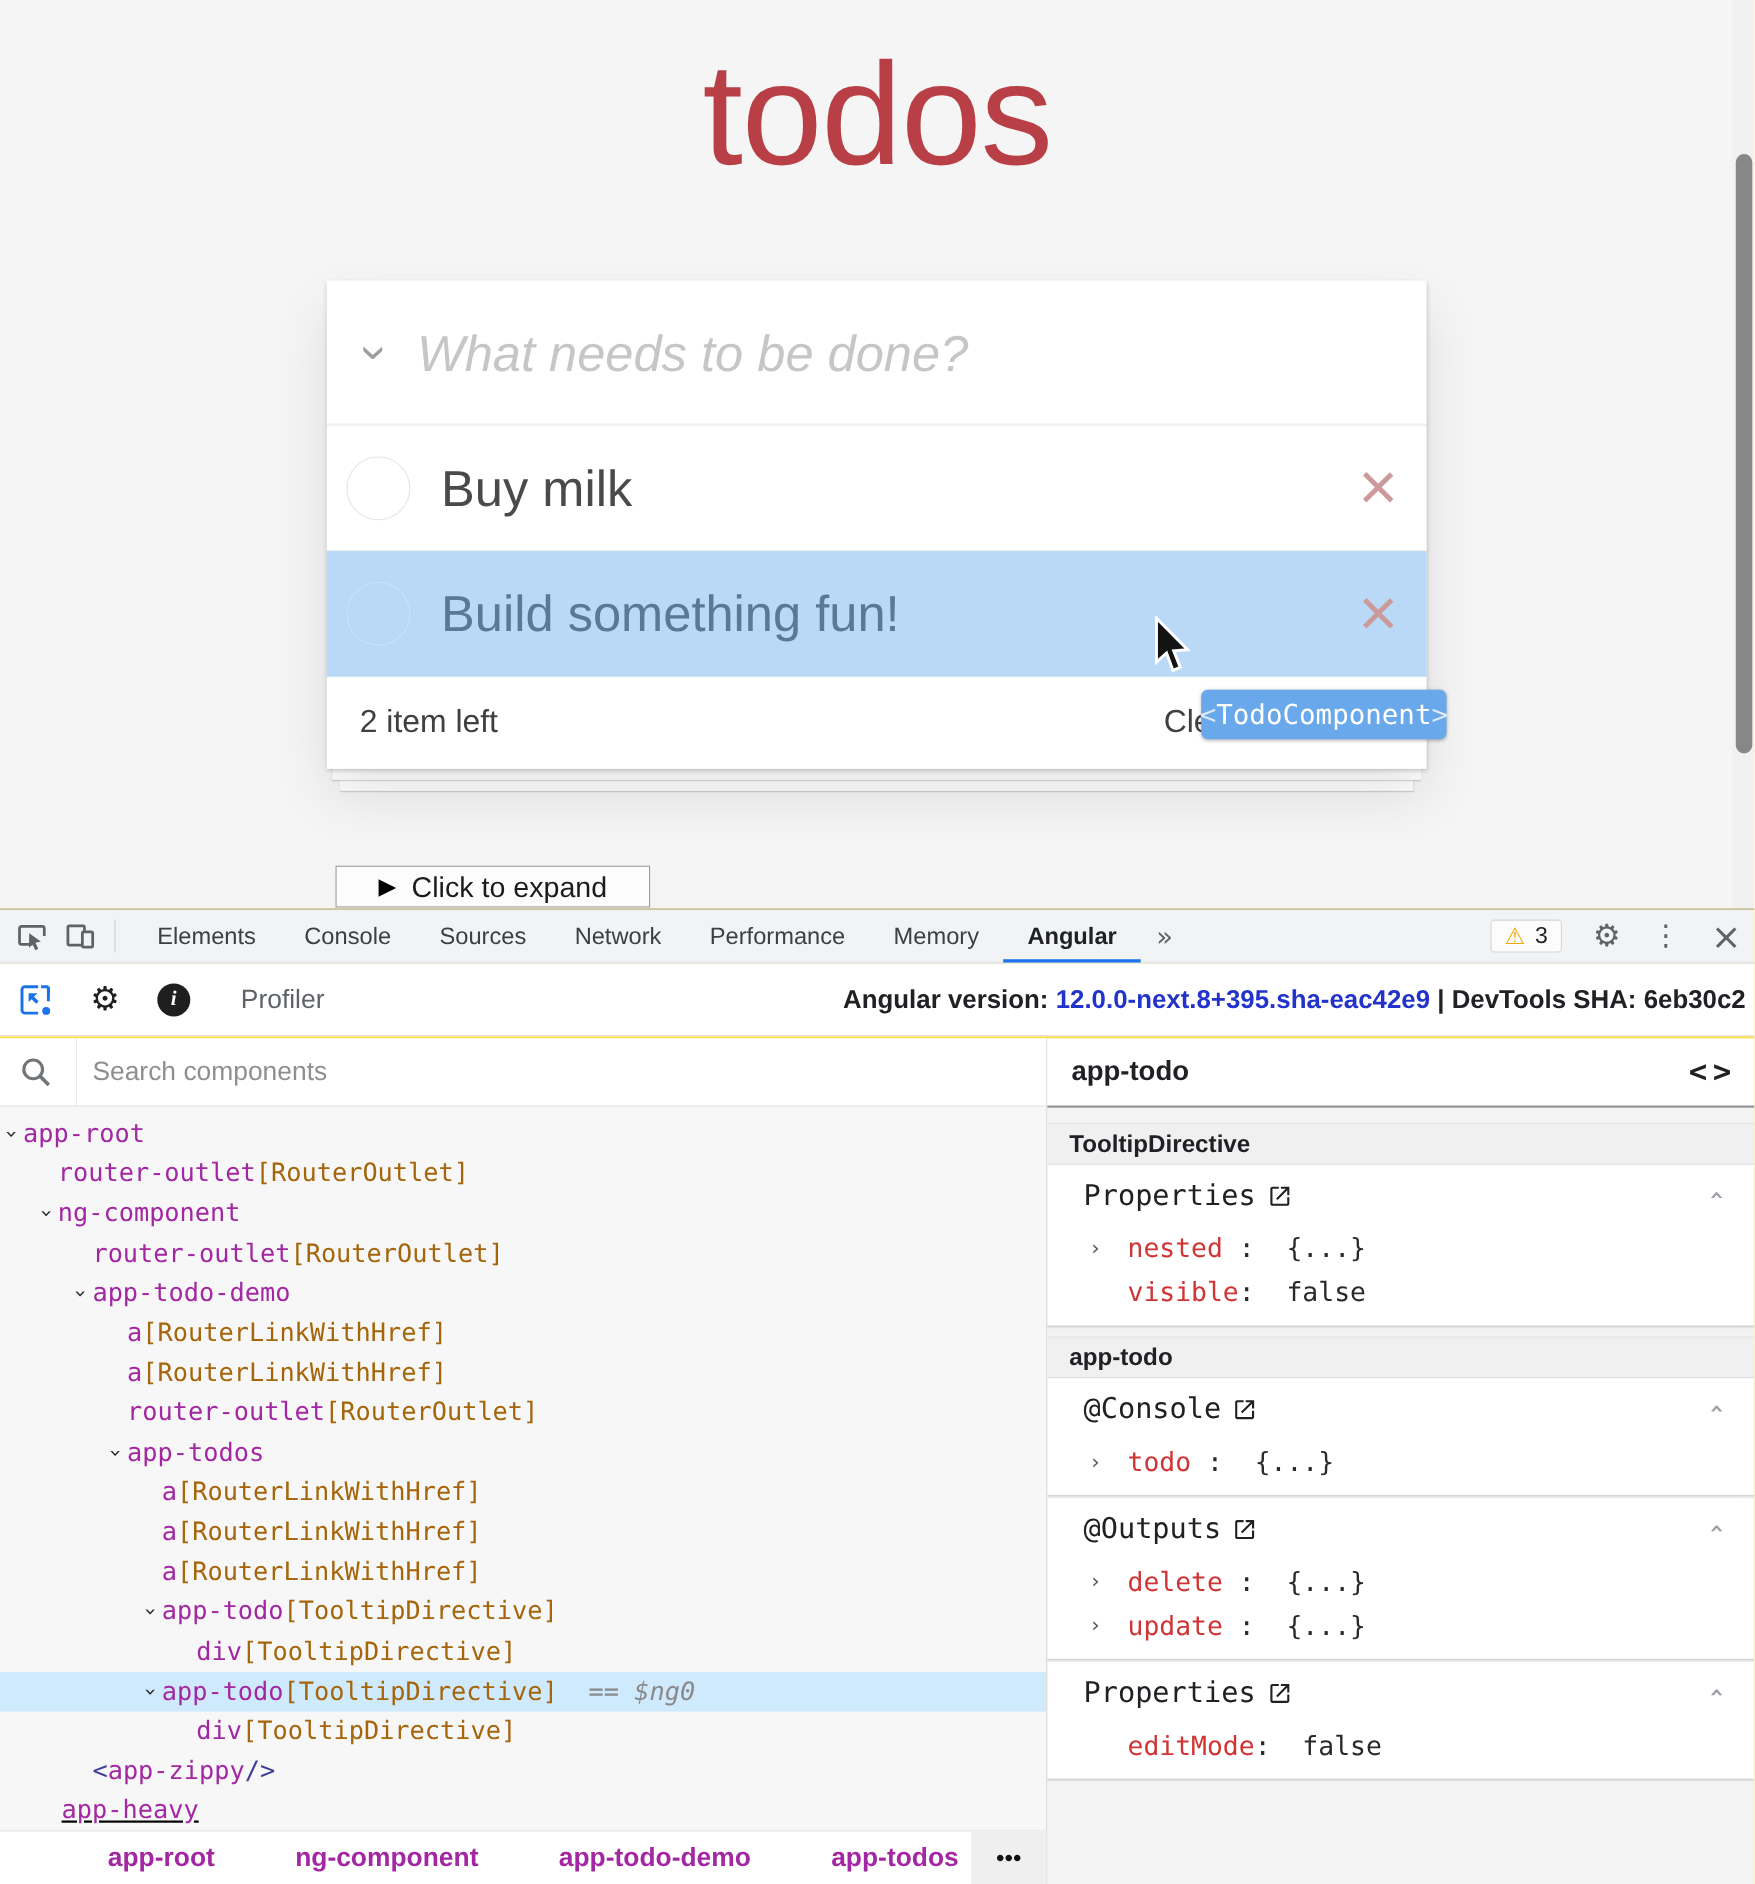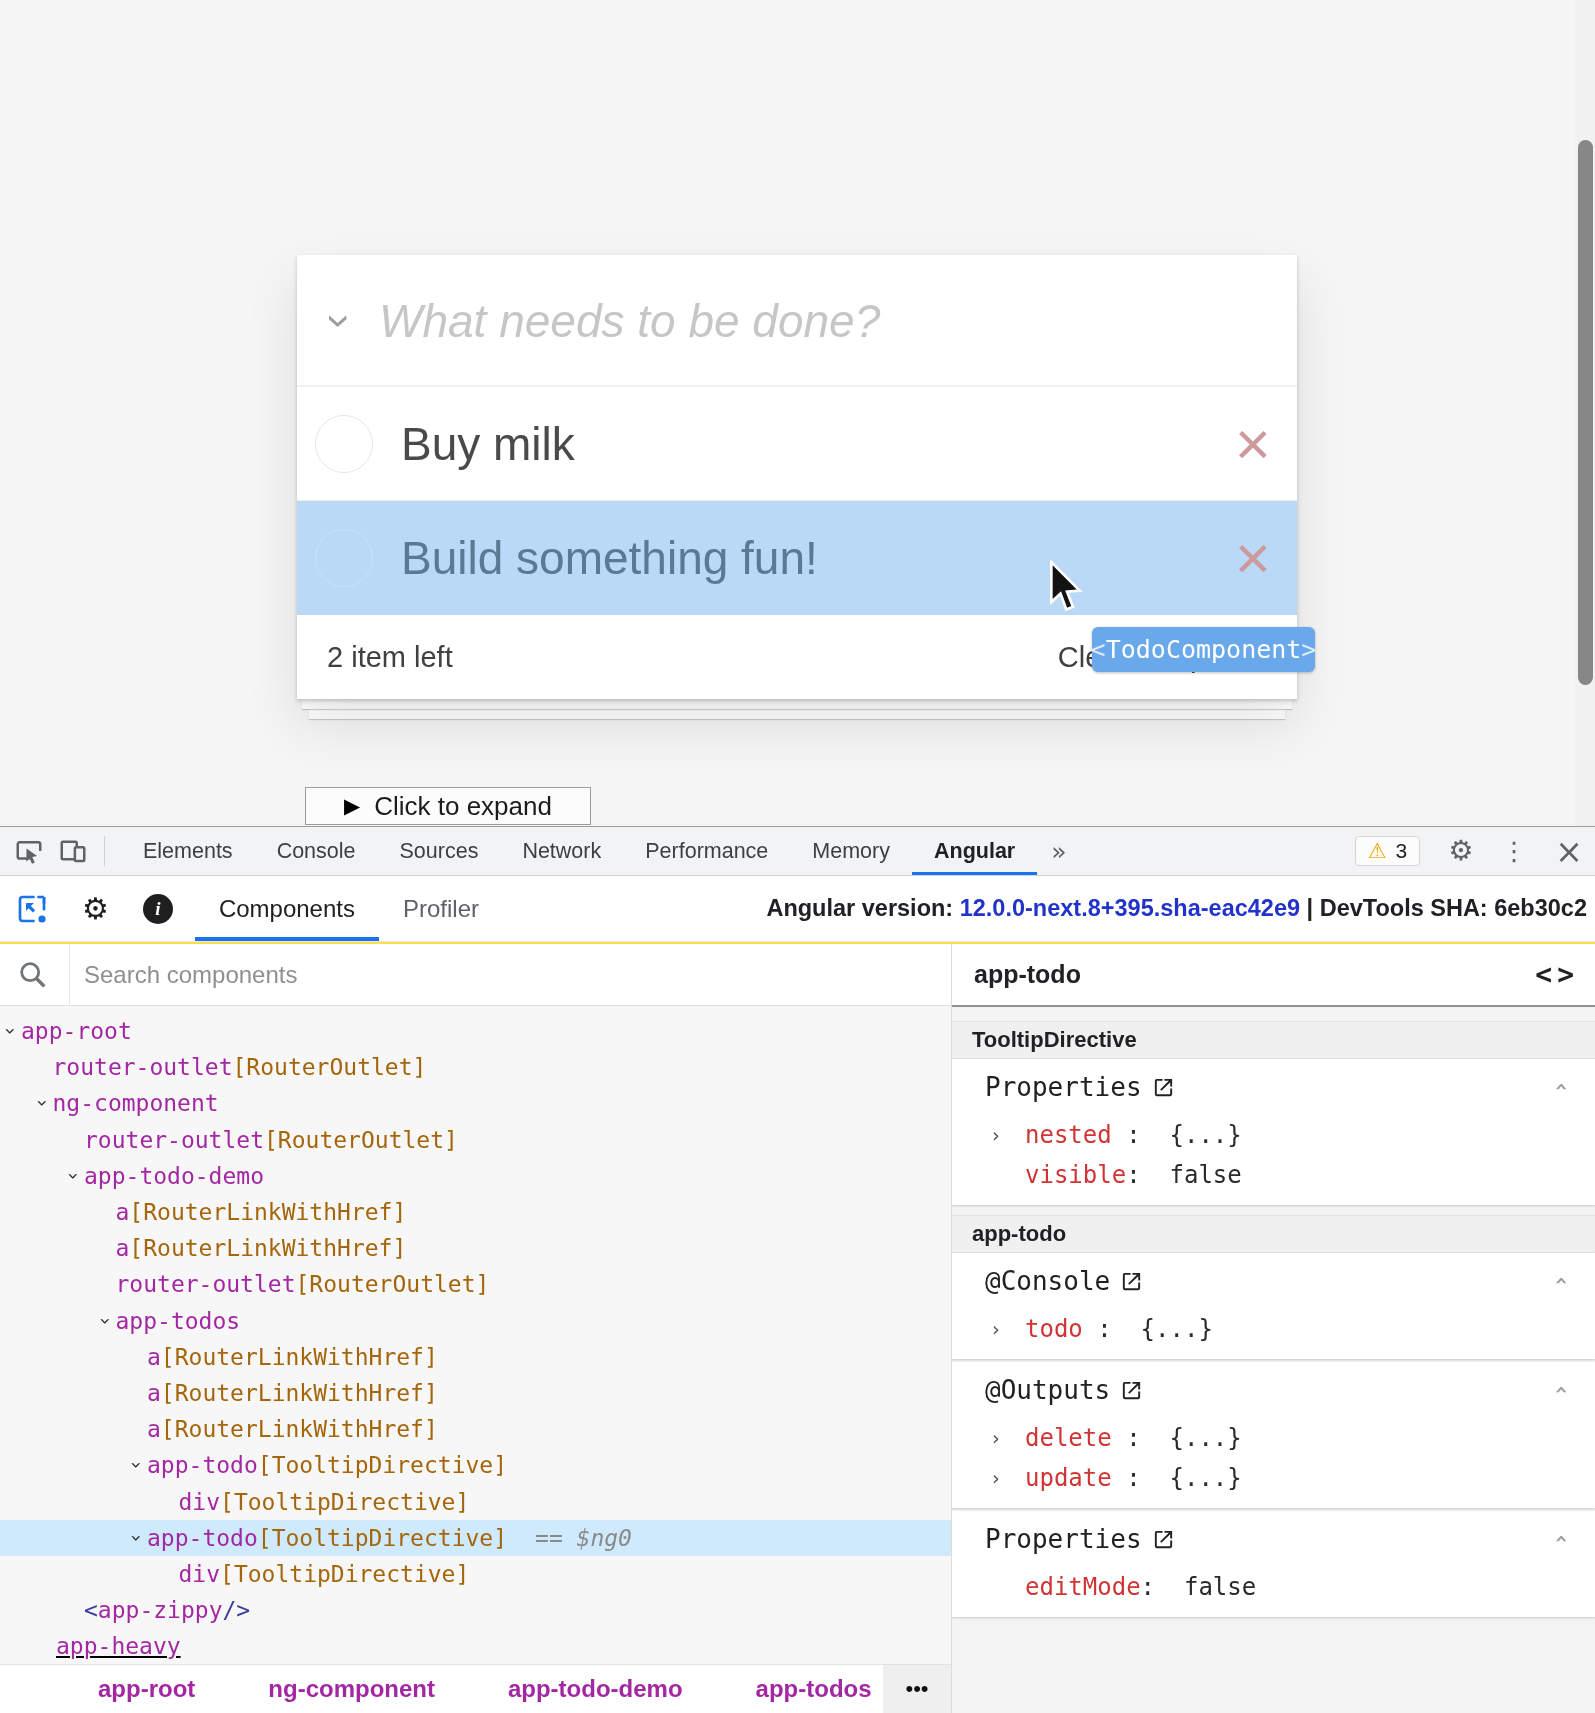--- a/index.html
+++ b/index.html
@@ -121,20 +121,21 @@
 </style>
 </head>
 <body>
 
 <div id="app">
 
   <section id="todo-area">
     <div class="scroll-track"></div>
     <div class="scroll-thumb"></div>
 
+    <h1 id="todo-title">todos</h1>
 
     <div class="sheet s1"></div>
     <div class="sheet s2"></div>
 
     <div class="todo-card">
       <div class="new-todo-row">
         <span class="chev-lg">›</span>
         <input class="new-todo-input" placeholder="What needs to be done?" style="">
       </div>
       <div id="todo-list">
@@ -213,21 +214,20 @@
           <path d="M14 3 H5 A2 2 0 0 0 3 5 V19 A2 2 0 0 0 5 21 H14" fill="none" stroke="#1a73e8" stroke-width="2"></path>
           <path d="M21 3 V13" stroke="#1a73e8" stroke-width="2" transform="translate(0,0)"></path>
           <path d="M21 3 H16 M21 3 V8" stroke="#1a73e8" stroke-width="2"></path>
           <path d="M7.5 7.5 h6 l-2.3 2.3 3.2 3.2 -1.7 1.7 -3.2 -3.2 -2 2 z" fill="#1a73e8"></path>
           <circle cx="19.5" cy="19.5" r="3.4" fill="#1a73e8" stroke="#fff" stroke-width="1.4"></circle>
         </svg>
       </span>
       <span class="ng-gear">⚙</span>
       <span class="info-circle">i</span>
       <div id="ngtabs">
-          <div class="ngtab active">Components</div>
           <div class="ngtab">Profiler</div>
         </div>
       <div class="version-line"><span>Angular version: </span><span class="vnum">12.0.0-next.8+395.sha-eac42e9</span><span> | DevTools SHA: 6eb30c2</span></div>
     </div>
 
     <div class="dt-main">
 
       <div class="left-panel">
         <div class="searchrow">
           <span class="search-icon">

